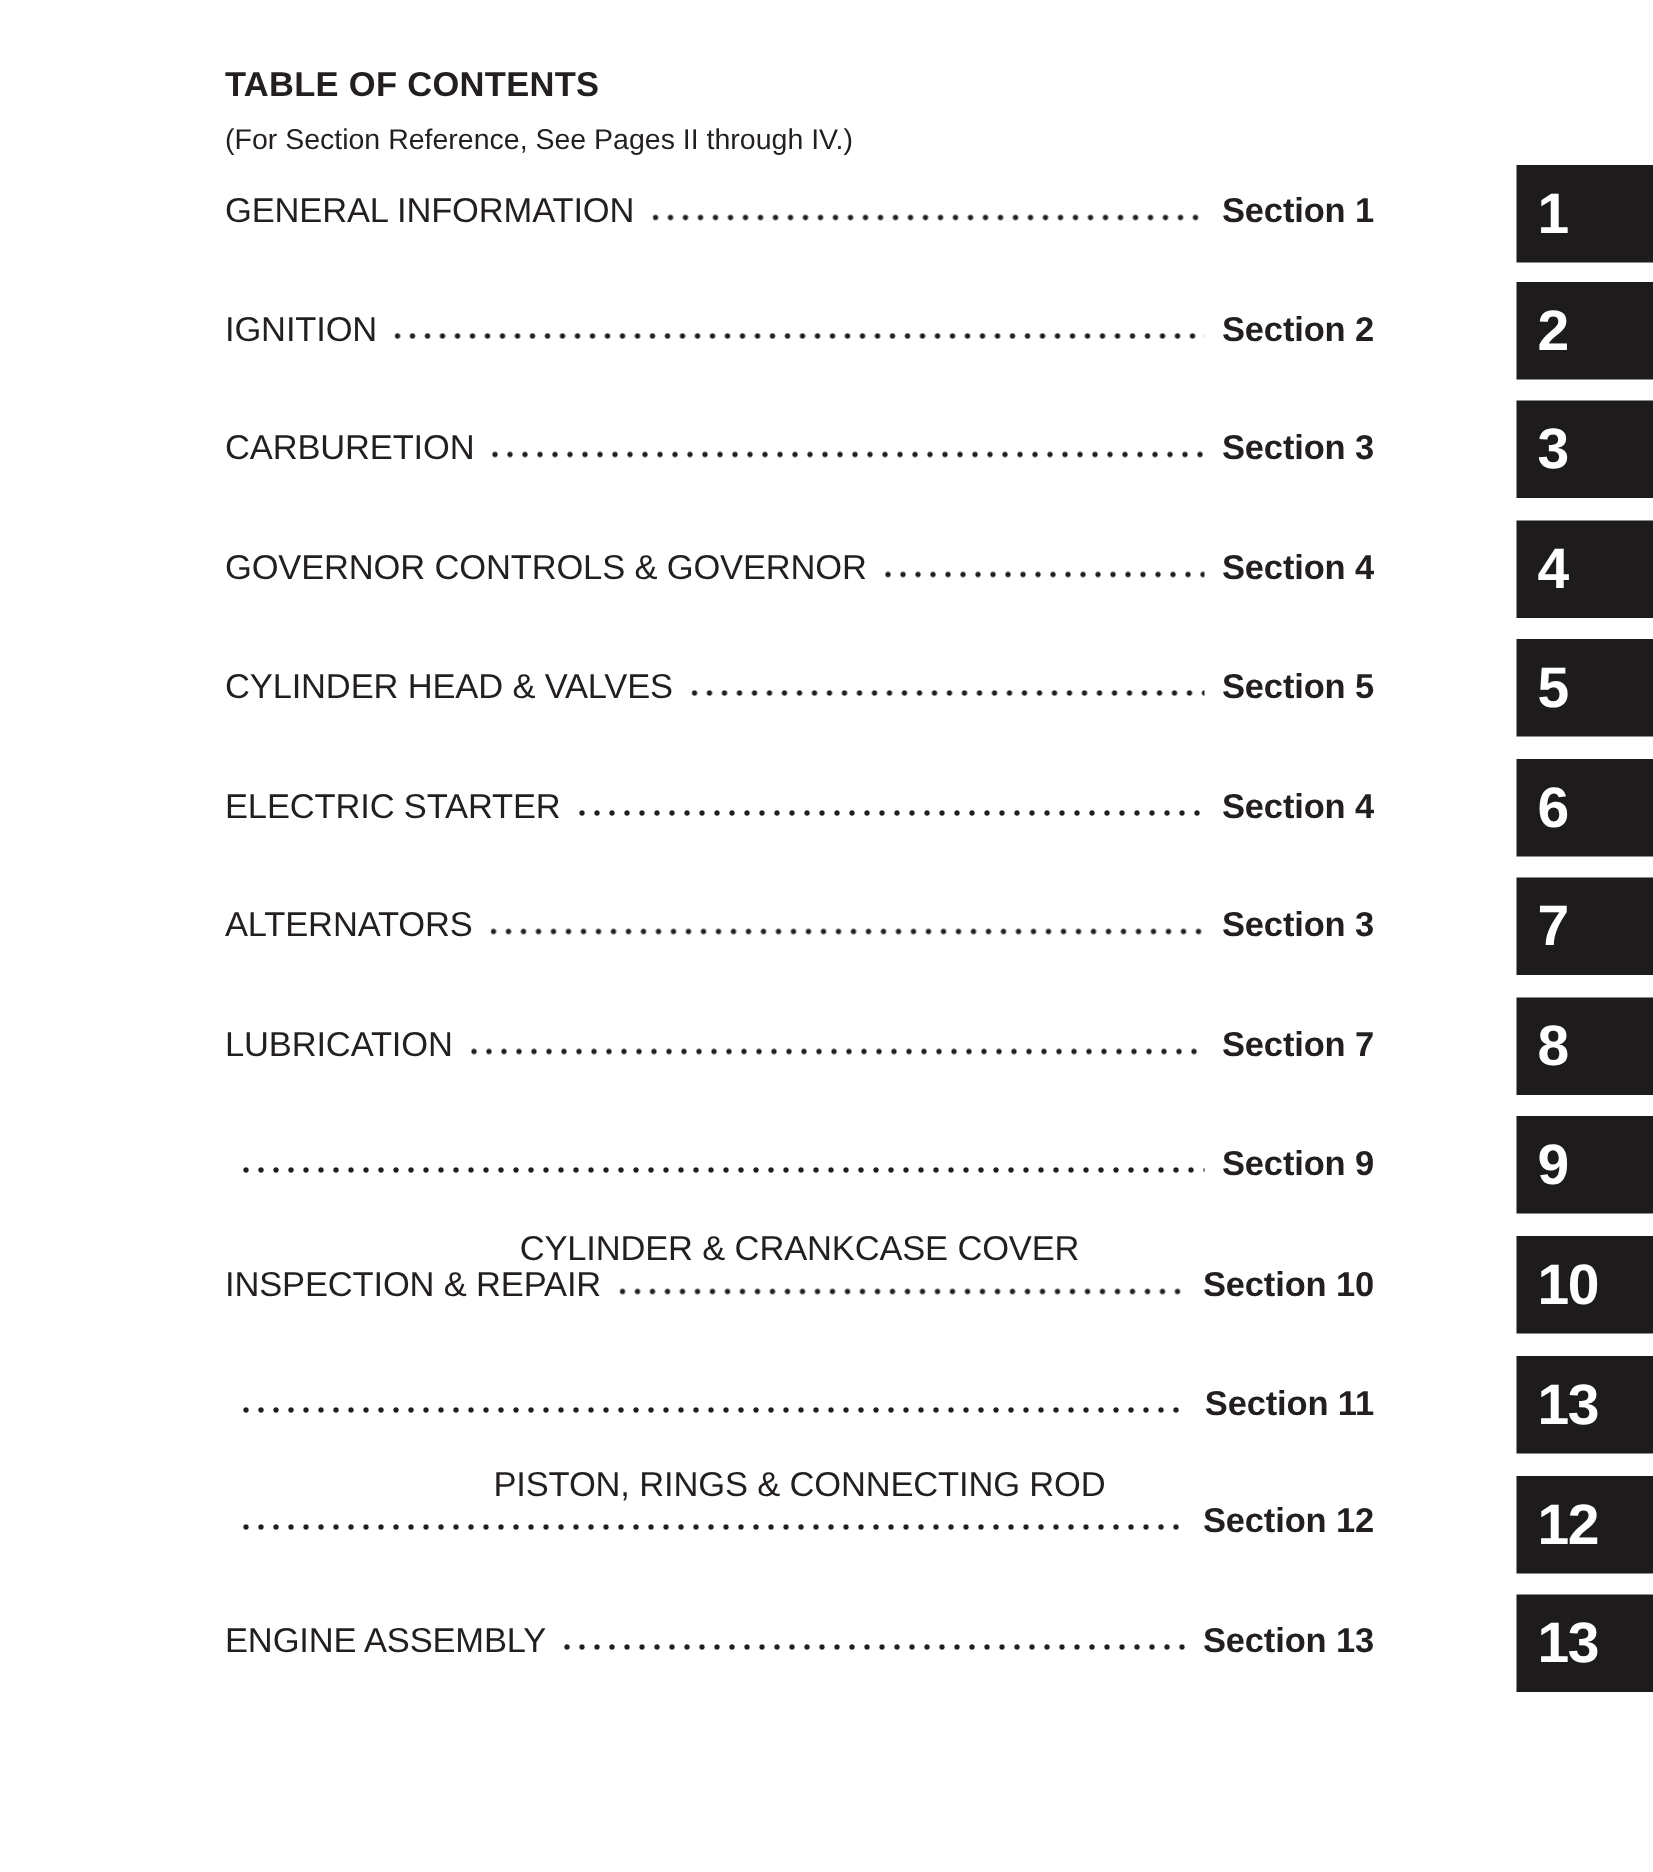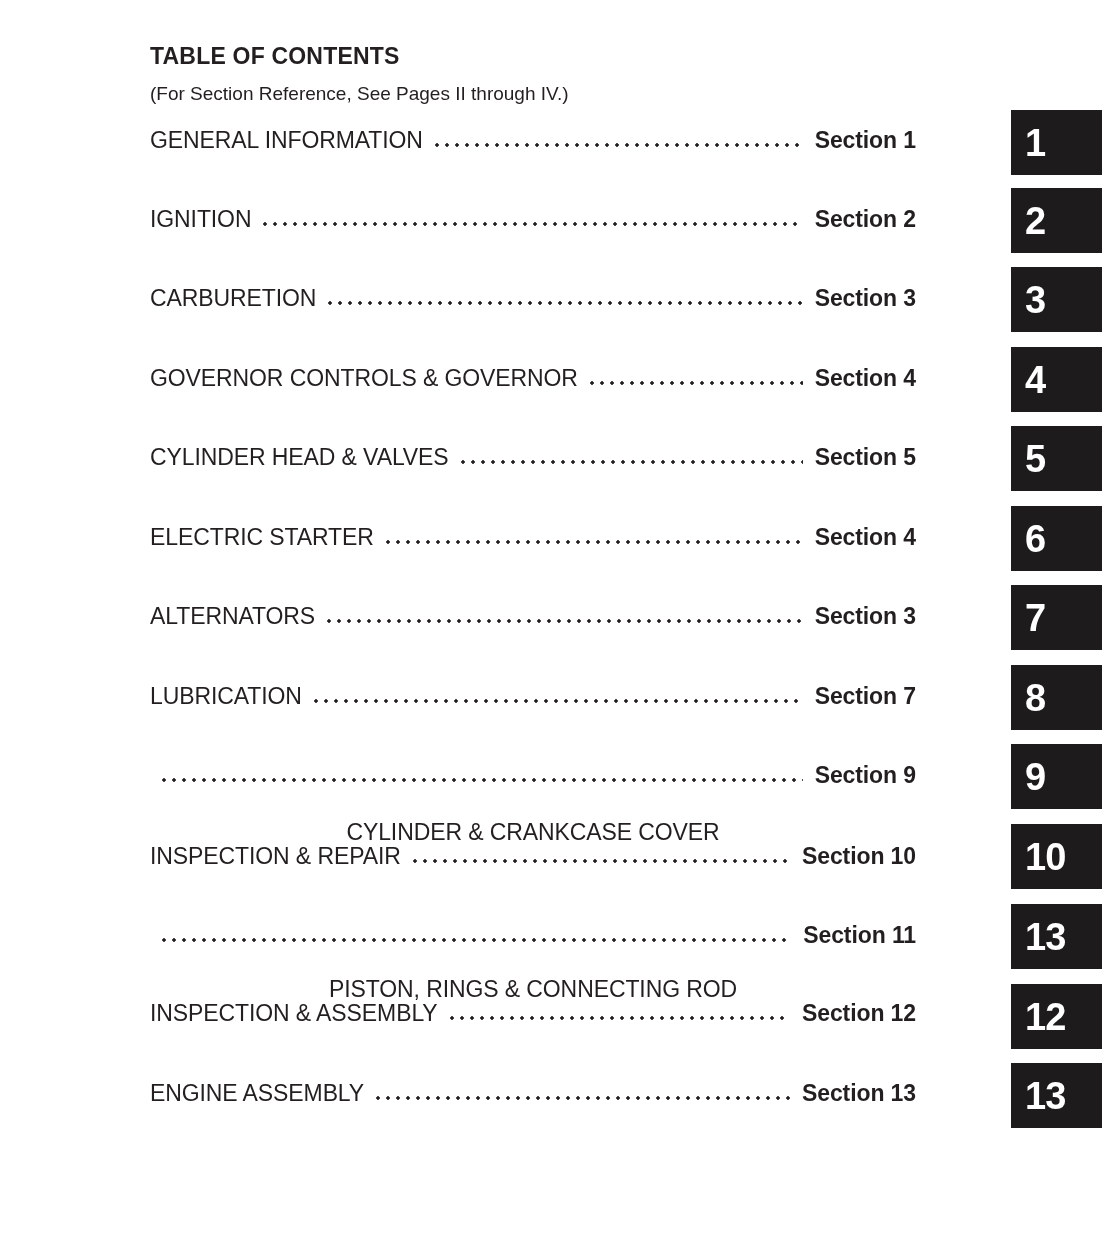--- a/index.html
+++ b/index.html
@@ -178,21 +178,20 @@
 <div class="toc-row" style="top:923px">
   <div class="toc-line">
     <span class="dot-leader"></span>
     <span class="toc-section">Section 11</span>
   </div>
 </div>
 
 <div class="toc-row" style="top:977px">
   <div class="toc-pre-line">PISTON, RINGS &amp; CONNECTING ROD</div>
   <div class="toc-line">
-    <span class="toc-title">INSPECTION &amp; ASSEMBLY</span>
     <span class="dot-leader"></span>
     <span class="toc-section">Section 12</span>
   </div>
 </div>
 
 <div class="toc-row" style="top:1081px">
   <div class="toc-line">
     <span class="toc-title">ENGINE ASSEMBLY</span>
     <span class="dot-leader"></span>
     <span class="toc-section">Section 13</span>

